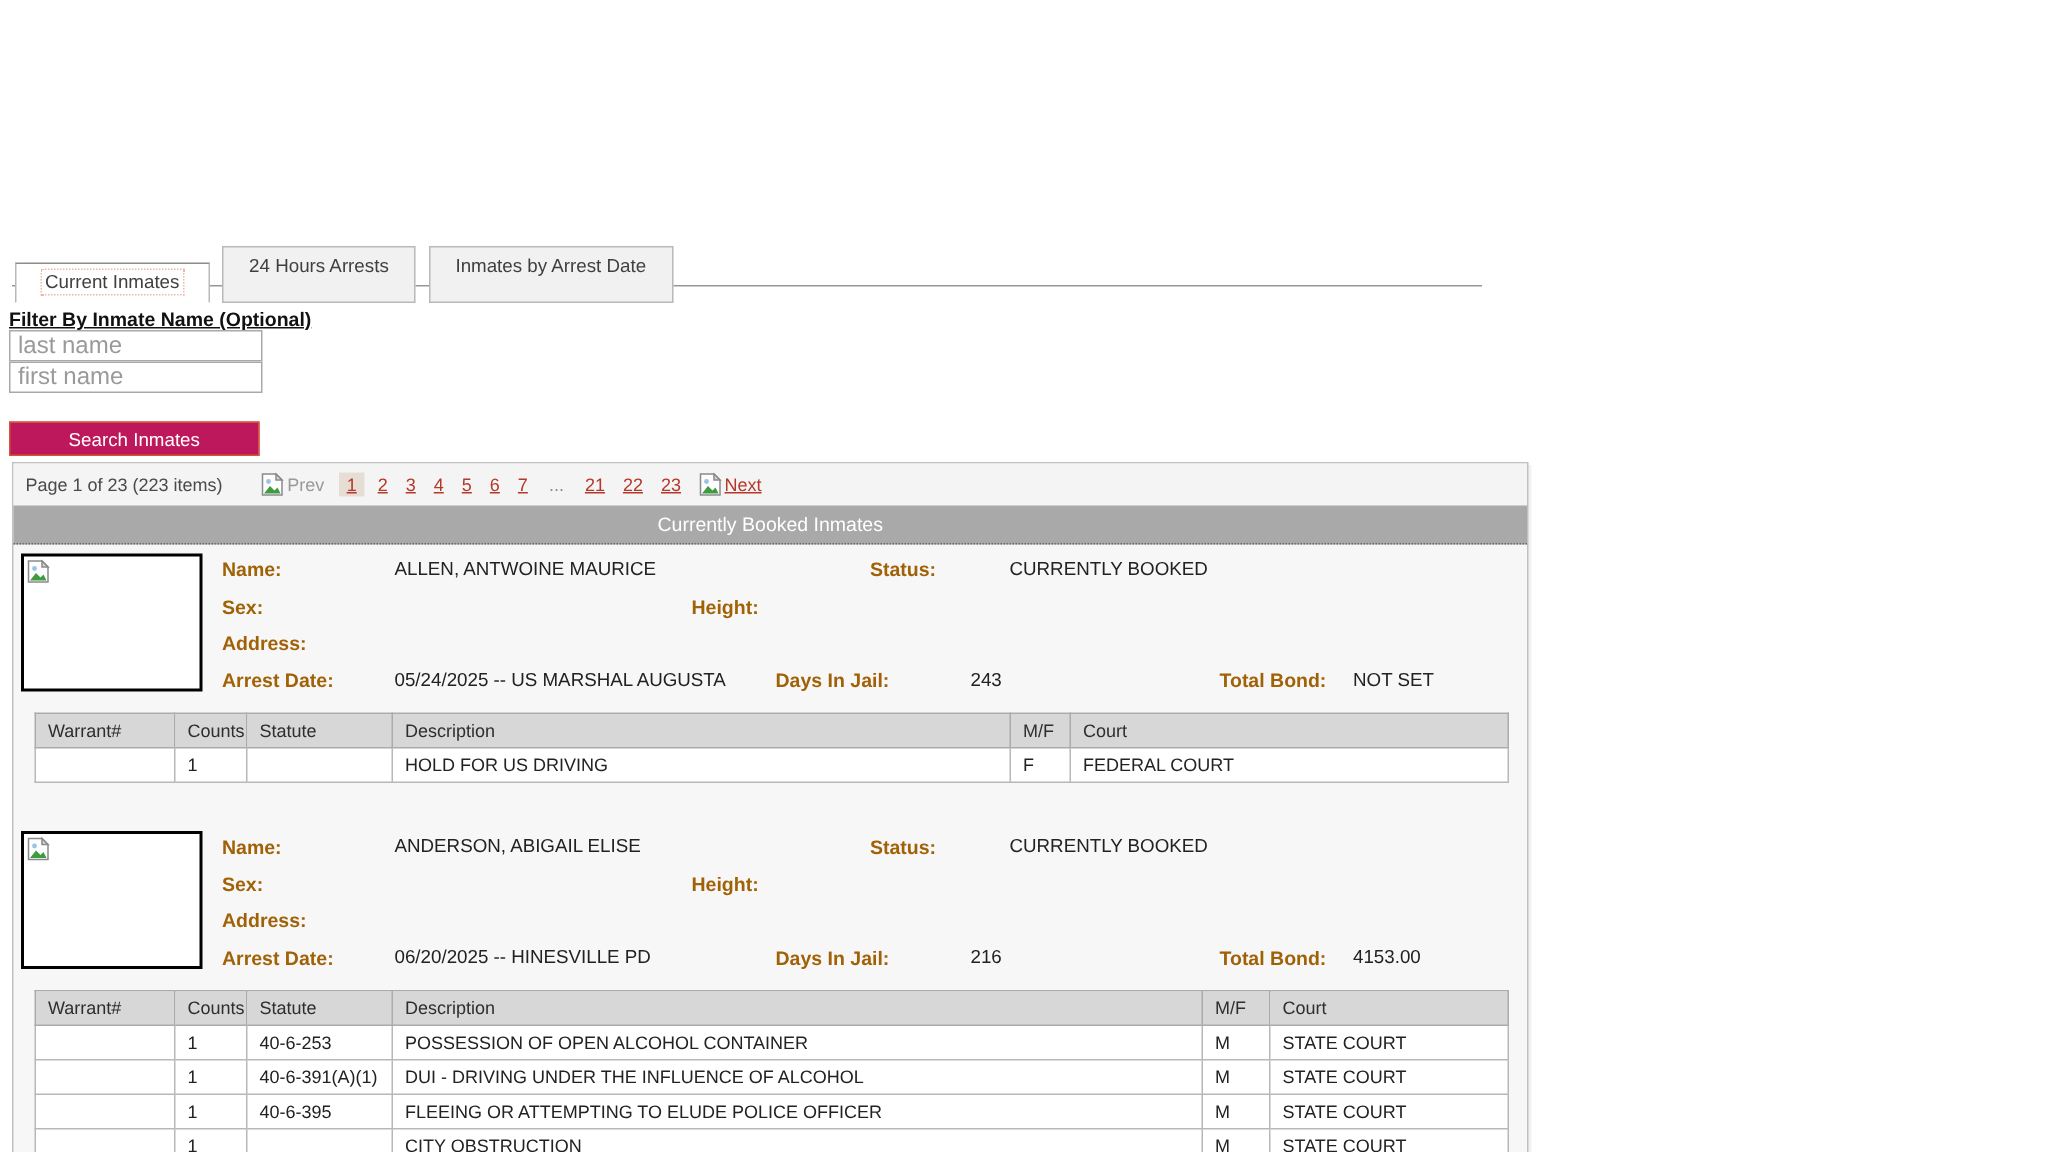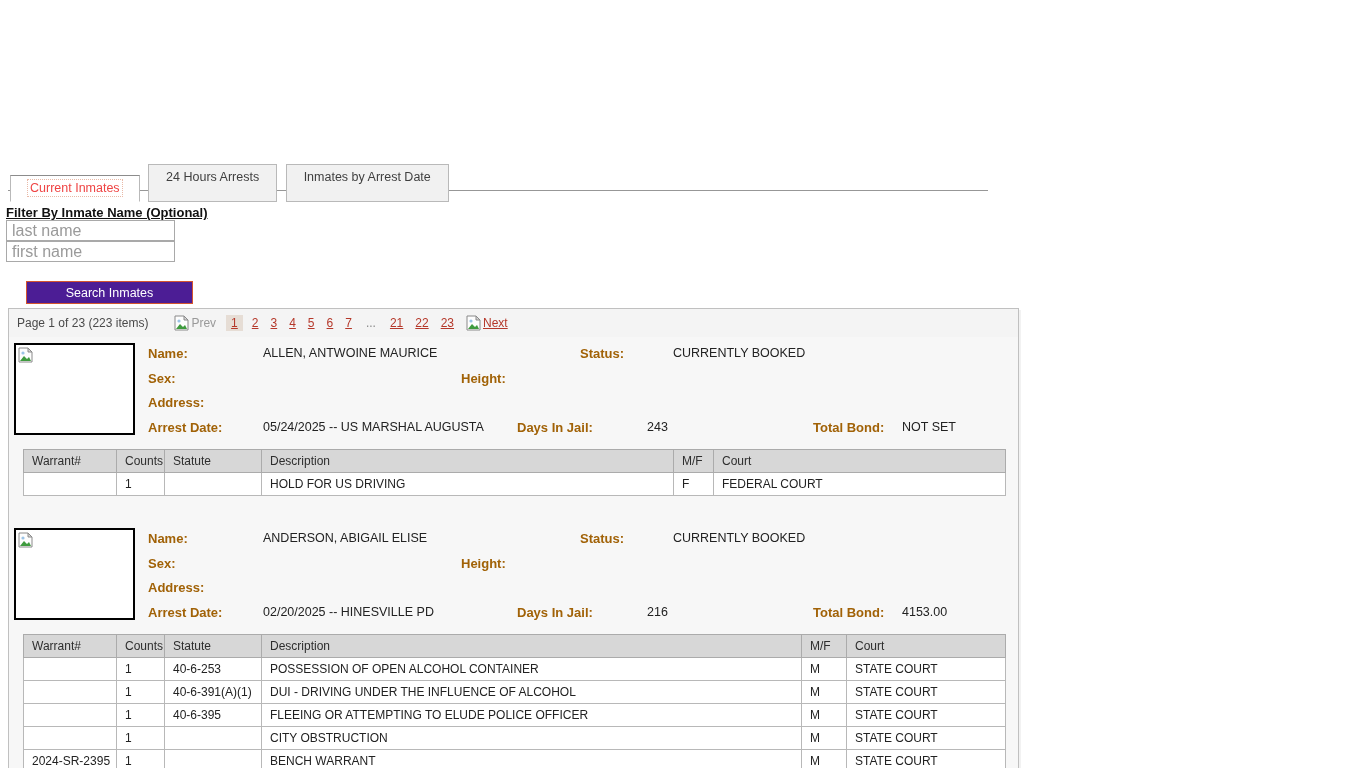--- a/index.html
+++ b/index.html
@@ -5,36 +5,36 @@
   * { box-sizing: border-box; margin: 0; padding: 0; }
   html, body { width: 1366px; height: 768px; overflow: hidden; background: #fff;
     font-family: "Liberation Sans", sans-serif; color: #1a1a1a; }
 
   
   .tabbar { position: absolute; top: 164px; left: 8px; width: 980px; height: 27px;
     border-bottom: 1px solid #979797; }
   .tab { display: inline-block; height: 38px; line-height: 24px; padding: 0 17px;
     margin: 0 2px 0 2px; background: #f1f1f1; border: 1px solid #b9b9b9;
     font-size: 12.5px; color: #3f3f3f; cursor: pointer; vertical-align: bottom; }
-  .tab.active { background: #fff; color: #ef4444; height: 27px;
+  .tab.active { background: #fff; color: #404040; height: 27px;
     border-bottom: 1px solid #fff; border-top: 1px solid #8c8c8c; }
   .tab.active .tab-inner { outline: 1px dotted #e9b9a7; padding: 1px 2px; }
 
   
   .filter-heading { position: absolute; top: 205px; left: 6px; font-size: 13px;
     font-weight: bold; text-decoration: underline; color: #111; }
   .name-input { position: absolute; left: 6px; width: 169px; height: 21px;
     border: 1px solid #a9a9a9; background: #fff; font-size: 16px; padding: 0 5px;
     color: #333; font-family: "Liberation Sans", sans-serif; }
   .name-input::placeholder { color: #9a9a9a; opacity: 1; }
   .input-last  { top: 220px; }
   .input-first { top: 241px; }
   .search-btn { position: absolute; top: 281px; left: 6px; width: 167px; height: 23px;
-    background: #4c1d95; border: 1px solid #d4552f; color: #fff; font-size: 12.5px;
-    cursor: pointer; font-family: "Liberation Sans", sans-serif; margin-left: 20px; }
+    background: #be185d; border: 1px solid #d4552f; color: #fff; font-size: 12.5px;
+    cursor: pointer; font-family: "Liberation Sans", sans-serif; }
 
   
   .panel { position: absolute; top: 308px; left: 8px; width: 1011px; height: 560px;
     background: #f7f7f7; border: 1px solid #c0c0c0; box-shadow: 2px 2px 0 rgba(0,0,0,0.05); }
 
   
   .pager { height: 28px; background: #f4f4f4; display: flex; align-items: center;
     font-size: 12px; color: #555; padding-left: 8px; }
   .pager-summary { margin-right: 26px; color: #4a4a4a; }
   .pager-prev { color: #999; display: inline-flex; align-items: center; margin-right: 10px;
@@ -126,20 +126,21 @@
     <span class="page-link">22</span>
     <span class="page-link">23</span>
     <span class="pager-next">
       <svg class="icon" width="16" height="16" viewBox="0 0 16 16">
           <use href="#broken-img"></use>
         </svg>
       <span>Next</span>
     </span>
   </div>
 
+  <div class="section-header">Currently Booked Inmates</div>
 
   <div class="record">
     <div class="photo-box">
       <svg class="icon" width="16" height="16" viewBox="0 0 16 16">
           <use href="#broken-img"></use>
         </svg>
     </div>
     <span class="lbl r-row1 l-name">Name:</span>
     <span class="val r-row1 v-main">ALLEN, ANTWOINE MAURICE</span>
     <span class="lbl r-row1 l-status">Status:</span>
@@ -195,21 +196,21 @@
     <span class="lbl r-row1 l-name">Name:</span>
     <span class="val r-row1 v-main">ANDERSON, ABIGAIL ELISE</span>
     <span class="lbl r-row1 l-status">Status:</span>
     <span class="val r-row1 v-status">CURRENTLY BOOKED</span>
     <span class="lbl r-row2 l-name">Sex:</span>
     <span class="val r-row2 v-main"></span>
     <span class="lbl r-row2 l-height">Height:</span>
     <span class="lbl r-row3 l-name">Address:</span>
     <span class="val r-row3 v-main"></span>
     <span class="lbl r-row4 l-name">Arrest Date:</span>
-    <span class="val r-row4 v-main">02/20/2025 -- HINESVILLE PD</span>
+    <span class="val r-row4 v-main">06/20/2025 -- HINESVILLE PD</span>
     <span class="lbl r-row4 l-days">Days In Jail:</span>
     <span class="val r-row4 v-days">216</span>
     <span class="lbl r-row4 l-bond">Total Bond:</span>
     <span class="val r-row4 v-bond">4153.00</span>
   </div>
 
   <table class="charges">
     <colgroup>
         <col style="width:93px">
         <col style="width:48px">

